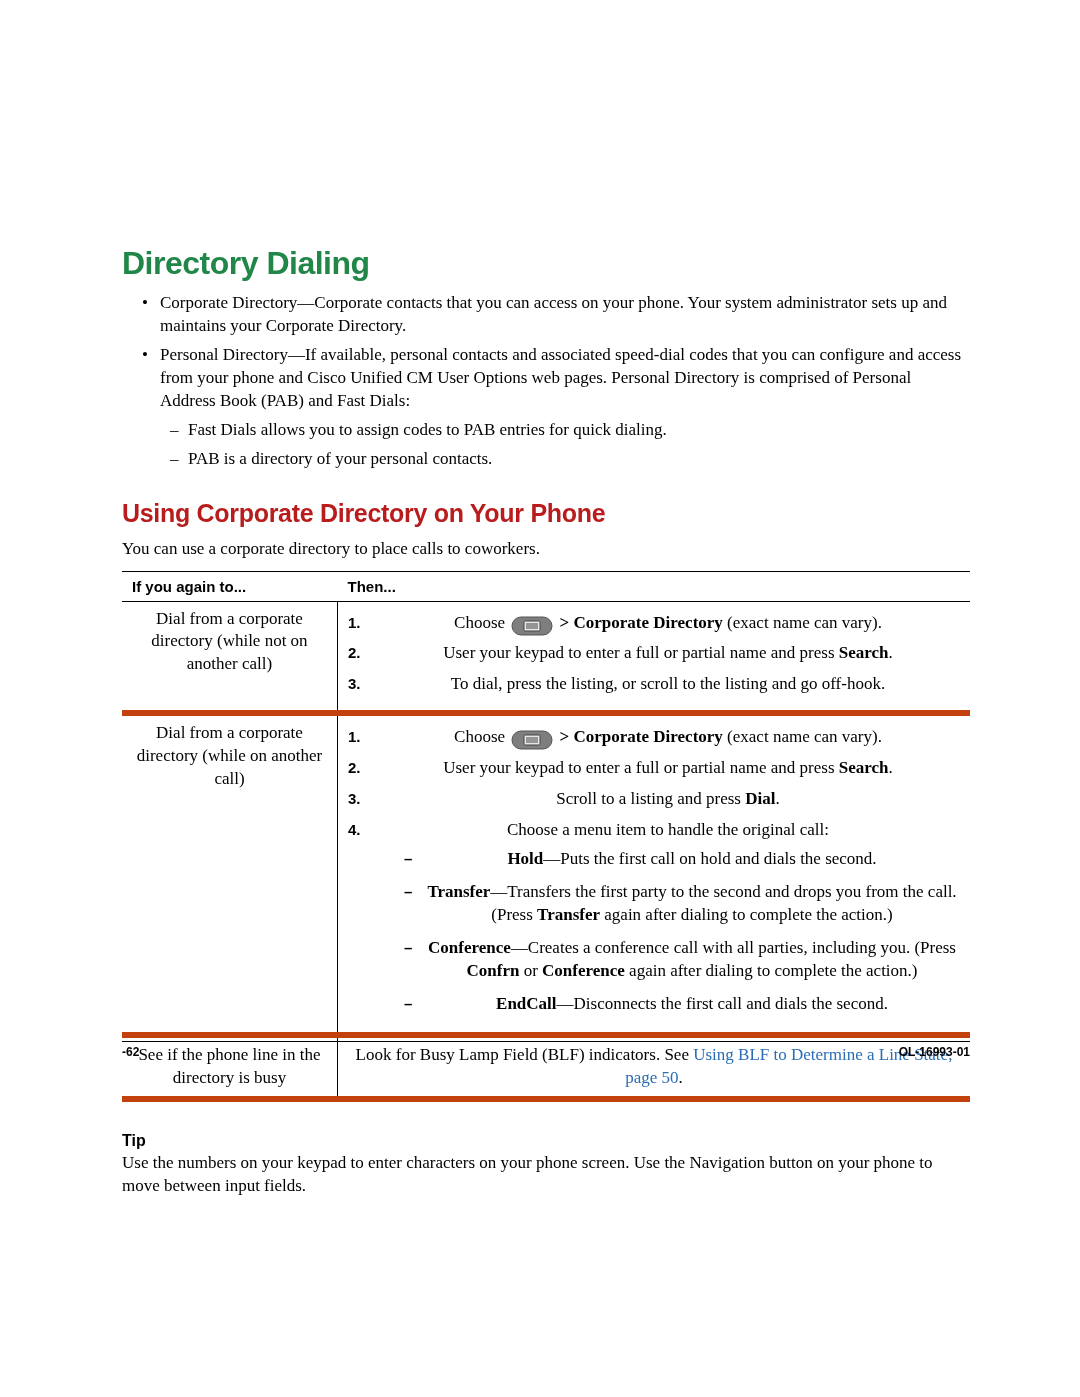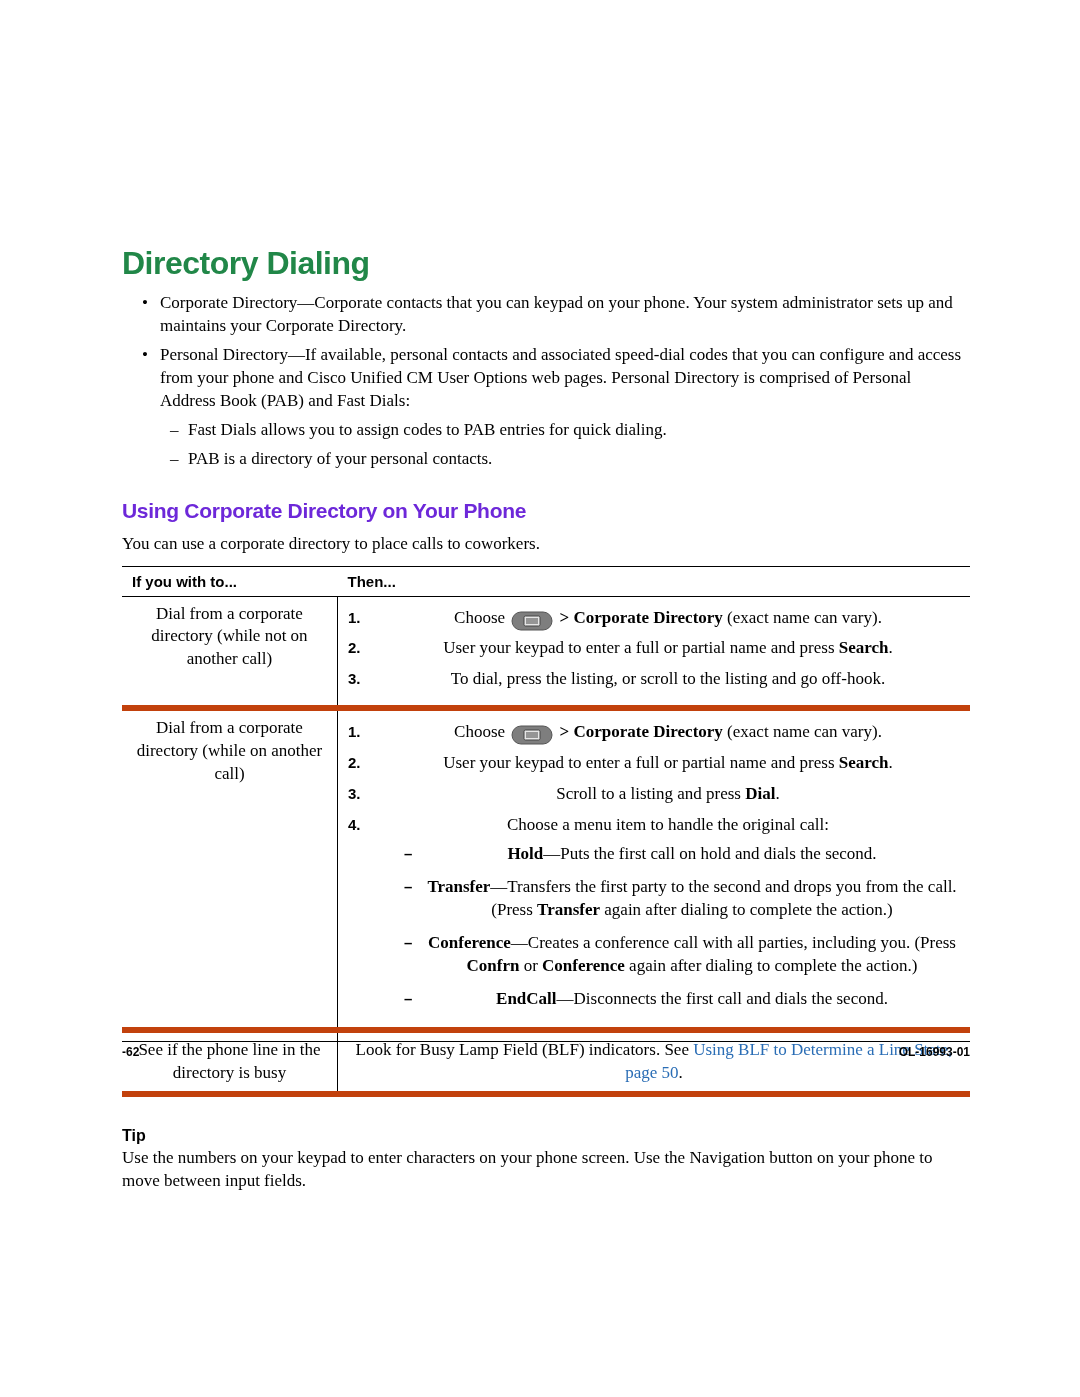--- a/index.html
+++ b/index.html
@@ -21,22 +21,22 @@
     font-family: Arial, Helvetica, sans-serif;
     font-weight: bold;
     color: #218748;
     font-size: 32px;
     margin: 0 0 10px 0;
     letter-spacing: -0.5px;
   }
   h2 {
     font-family: Arial, Helvetica, sans-serif;
     font-weight: bold;
-    color: #6d28d9;
-    font-size: 21px;
+    color: #b91c1c;
+    font-size: 25px;
     margin: 28px 0 10px 0;
     letter-spacing: -0.3px;
   }
   p.body {
     font-size: 17px;
     margin: 8px 0 8px 0;
     line-height: 1.35;
   }
   ul.lvl1 {
     margin: 6px 0 0 0;
@@ -168,37 +168,37 @@
   }
   .seg { white-space: normal; }
 </style>
 </head>
 <body>
 
 <div class="page">
   <h1>Directory Dialing</h1>
 
   <ul class="lvl1">
-    <li>Corporate Directory—Corporate contacts that you can keypad on your phone. Your system administrator sets up and maintains your Corporate Directory.</li>
+    <li>Corporate Directory—Corporate contacts that you can access on your phone. Your system administrator sets up and maintains your Corporate Directory.</li>
     <li>
       <span>Personal Directory—If available, personal contacts and associated speed-dial codes that you can configure and access from your phone and Cisco Unified CM User Options web pages. Personal Directory is comprised of Personal Address Book (PAB) and Fast Dials:</span>
       <ul class="lvl2">
         <li>Fast Dials allows you to assign codes to PAB entries for quick dialing.</li>
         <li>PAB is a directory of your personal contacts.</li>
       </ul>
     </li>
   </ul>
 
   <h2>Using Corporate Directory on Your Phone</h2>
   <p class="body">You can use a corporate directory to place calls to coworkers.</p>
 
   <table class="inst">
     <tbody>
         <tr>
-      <th>If you with to...</th>
+      <th>If you again to...</th>
       <th>Then...</th>
     </tr>
 
     <tr>
       <td class="lcol">Dial from a corporate directory (while not on another call)</td>
       <td>
         <ol class="steps">
           <li>
             <span class="seg">Choose </span>
             <svg class="dir-icon" width="42" height="20" viewBox="0 0 42 20">

